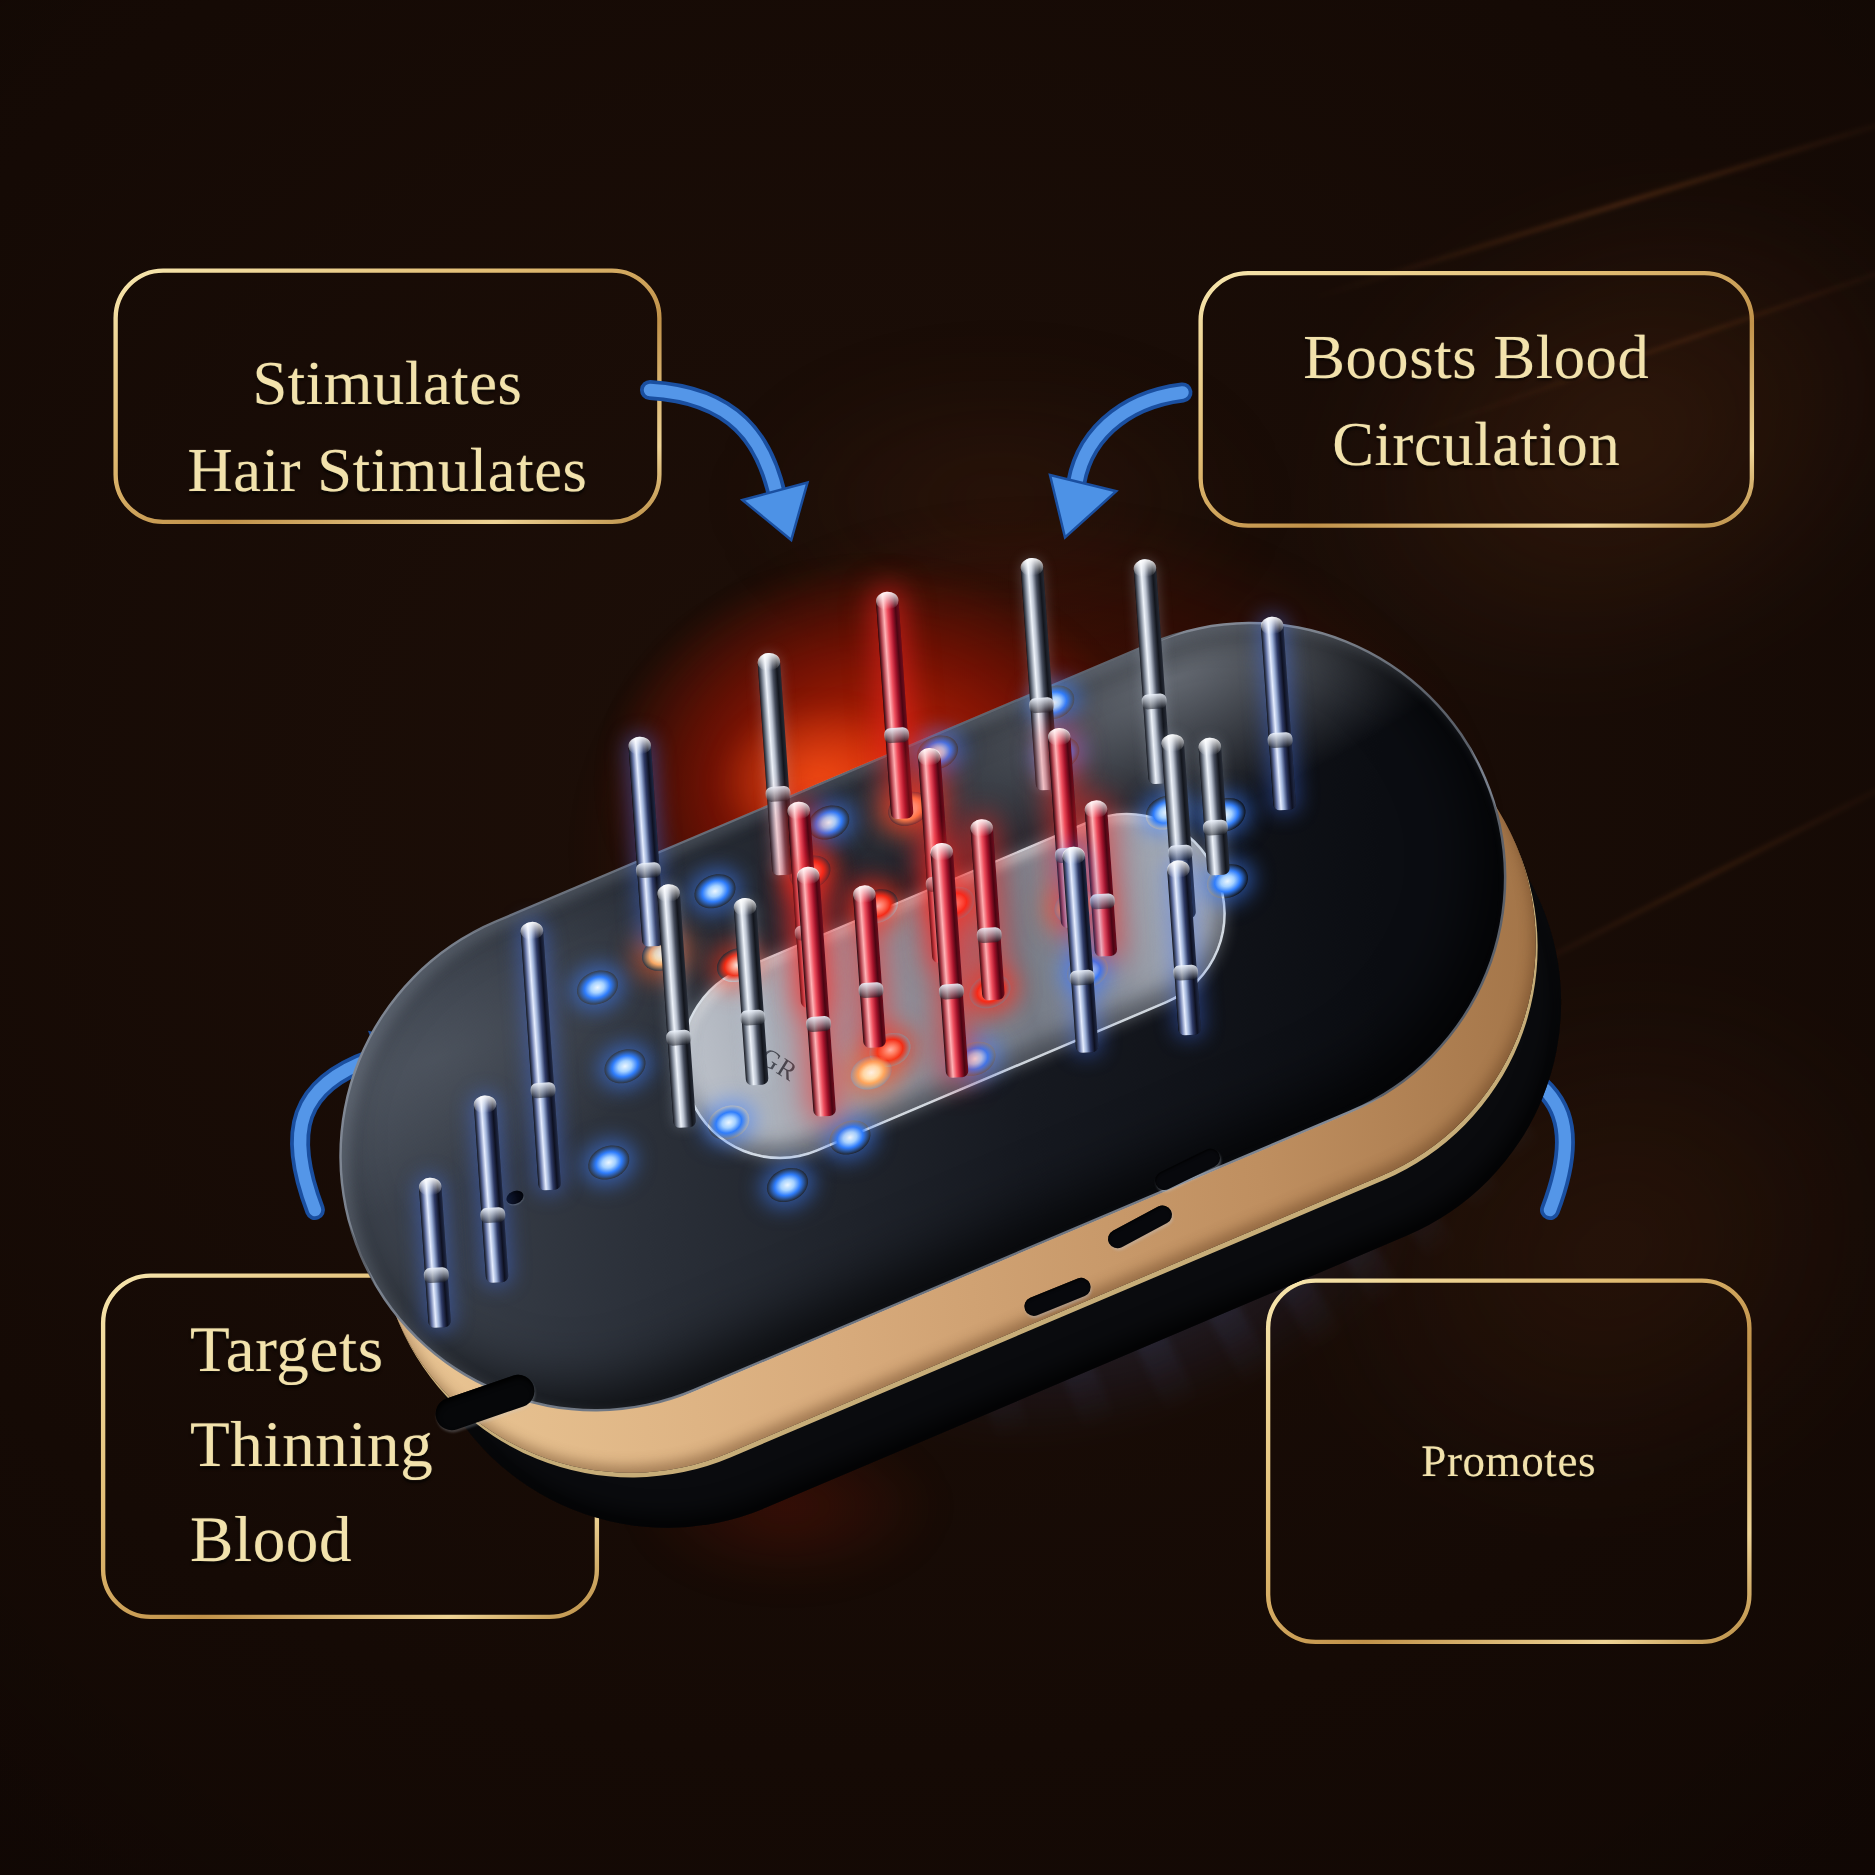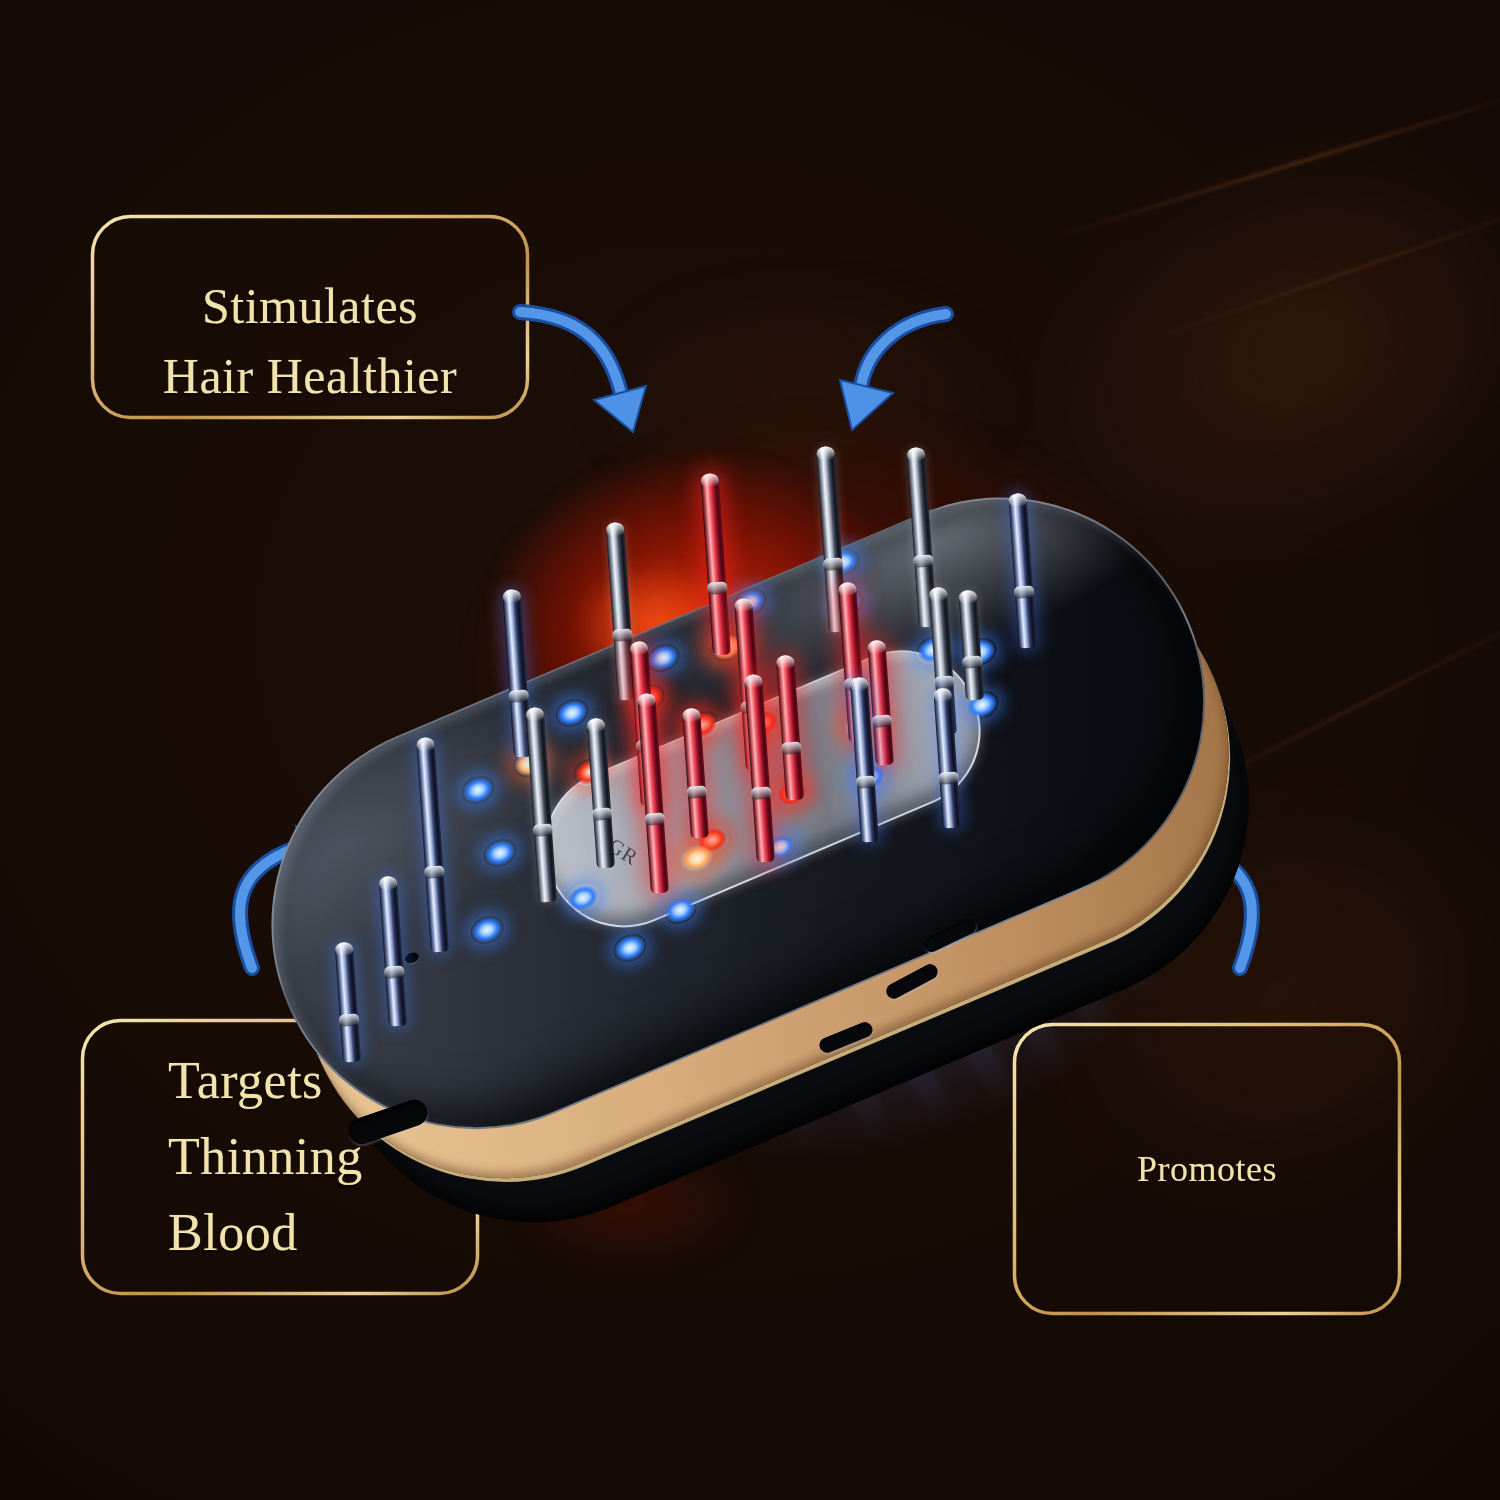--- a/index.html
+++ b/index.html
@@ -34,21 +34,21 @@
 
   
   .callout{position:absolute;display:flex;flex-direction:column;justify-content:center;align-items:center;}
   .callout svg.frame{position:absolute;left:0;top:0;}
   .callout .line{display:block;white-space:nowrap;color:#f2e2ac;letter-spacing:.5px;
     text-shadow:0 2px 2px rgba(0,0,0,.7), 0 0 1px rgba(255,244,205,.45);}
   #callout-0{left:90px;top:214px;width:440px;height:254px;}
   #callout-0 .line{font-size:50px;line-height:70px;}
   #callout-1{left:958px;top:216px;width:446px;height:207px;}
   #callout-1 .line{font-size:50px;line-height:70px;}
-  #callout-2{left:80px;top:1018px;width:400px;height:278px;align-items:flex-start;padding-left:16px;}
+  #callout-2{left:80px;top:1018px;width:400px;height:278px;align-items:flex-start;padding-left:0;}
   #callout-2 .line{font-size:52px;line-height:76px;margin-left:72px;}
   #callout-3{left:1012px;top:1022px;width:390px;height:294px;}
   #callout-3 .line{font-size:36px;line-height:74px;}
 
   
   .device-wrap{left:248px;top:610px;width:975px;height:580px;transform:rotate(-23deg);transform-origin:487px 202px;}
   .stadium{position:absolute;border-radius:210px;}
   .underside{left:18px;top:112px;width:962px;height:405px;background:#0a0b0e;
     box-shadow:inset 0 -10px 18px rgba(0,0,0,.8), inset 0 6px 10px rgba(60,64,74,.25);}
   .band{left:8px;top:60px;width:972px;height:405px;
@@ -140,23 +140,39 @@
         <stop offset="0" stop-color="#f7e6ae"></stop>
             <stop offset=".35" stop-color="#e2bd74"></stop>
         <stop offset=".6" stop-color="#c1924a"></stop>
             <stop offset=".85" stop-color="#eed395"></stop>
         <stop offset="1" stop-color="#b98b42"></stop>
           </linearGradient>
         </defs>
       <rect x="2.5" y="2.5" width="435" height="201" rx="38" fill="none" stroke="url(#g0)" stroke-width="3.5"></rect>
     </svg>
     <span class="line">Stimulates</span>
-    <span class="line">Hair Healthier</span>
-  </section>
-
+    <span class="line">Hair Stimulates</span>
+  </section>
+
+  <section class="callout" id="callout-1">
+    <svg class="frame" width="446" height="207">
+      <defs>
+          <linearGradient id="g1" x1="0" y1="0" x2="1" y2="1">
+        <stop offset="0" stop-color="#f7e6ae"></stop>
+            <stop offset=".35" stop-color="#e2bd74"></stop>
+        <stop offset=".6" stop-color="#c1924a"></stop>
+            <stop offset=".85" stop-color="#eed395"></stop>
+        <stop offset="1" stop-color="#b98b42"></stop>
+          </linearGradient>
+        </defs>
+      <rect x="2.5" y="2.5" width="441" height="202" rx="38" fill="none" stroke="url(#g1)" stroke-width="3.5"></rect>
+    </svg>
+    <span class="line">Boosts Blood</span>
+    <span class="line">Circulation</span>
+  </section>
 
   <section class="callout" id="callout-2">
     <svg class="frame" width="400" height="278">
       <defs>
           <linearGradient id="g2" x1="0" y1="0" x2="1" y2="1">
         <stop offset="0" stop-color="#f7e6ae"></stop>
             <stop offset=".35" stop-color="#e2bd74"></stop>
         <stop offset=".6" stop-color="#c1924a"></stop>
             <stop offset=".85" stop-color="#eed395"></stop>
         <stop offset="1" stop-color="#b98b42"></stop>

